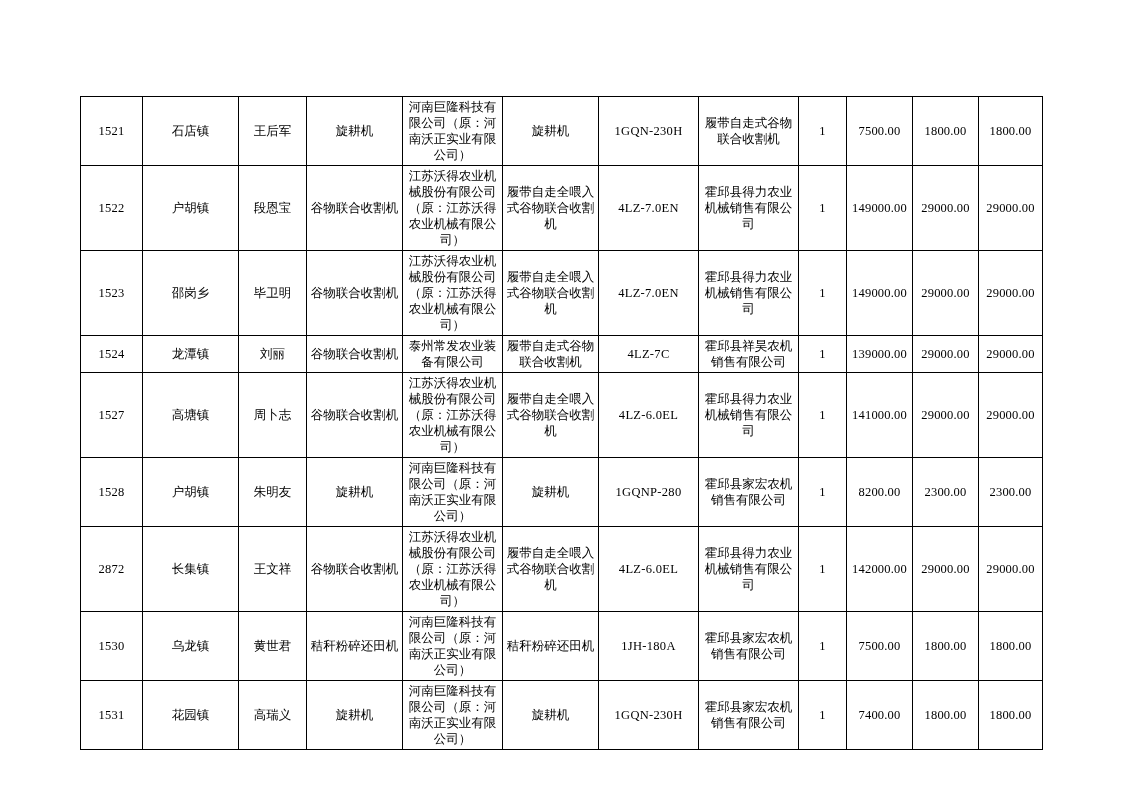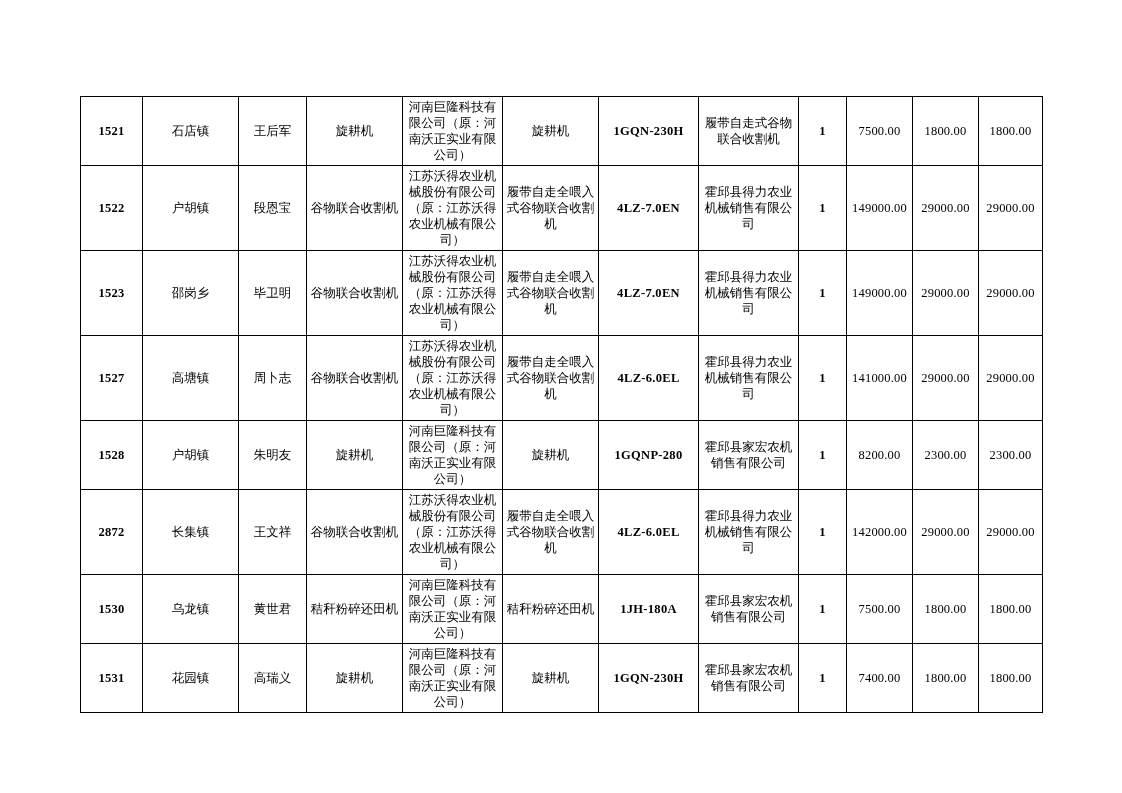--- a/index.html
+++ b/index.html
@@ -48,21 +48,21 @@
   col.c3 { width: 96px; }
   col.c4 { width: 100px; }
   col.c5 { width: 96px; }
   col.c6 { width: 100px; }
   col.c7 { width: 100px; }
   col.c8 { width: 48px; }
   col.c9 { width: 66px; }
   col.c10 { width: 66px; }
   col.c11 { width: 64px; }
   
-  td.num { letter-spacing: 0.3px; font-weight: bold; }
+  td.num { letter-spacing: 0.3px; }
   td.money { letter-spacing: 0.2px; }
   td.wrapcell { text-align: center; }
 </style>
 </head>
 <body>
 
 <div class="page">
   <div class="table-wrap">
     <table class="subsidy">
       <colgroup>
@@ -116,20 +116,34 @@
           <td class="wrapcell">江苏沃得农业机械股份有限公司（原：江苏沃得农业机械有限公司）</td>
           <td class="wrapcell">履带自走全喂入式谷物联合收割机</td>
           <td class="num">4LZ-7.0EN</td>
           <td class="wrapcell">霍邱县得力农业机械销售有限公司</td>
           <td class="num">1</td>
           <td class="money">149000.00</td>
           <td class="money">29000.00</td>
           <td class="money">29000.00</td>
         </tr>
         <tr>
+          <td class="num">1524</td>
+          <td class="wrapcell">龙潭镇</td>
+          <td class="wrapcell">刘丽</td>
+          <td class="wrapcell">谷物联合收割机</td>
+          <td class="wrapcell">泰州常发农业装备有限公司</td>
+          <td class="wrapcell">履带自走式谷物联合收割机</td>
+          <td class="num">4LZ-7C</td>
+          <td class="wrapcell">霍邱县祥昊农机销售有限公司</td>
+          <td class="num">1</td>
+          <td class="money">139000.00</td>
+          <td class="money">29000.00</td>
+          <td class="money">29000.00</td>
+        </tr>
+        <tr>
           <td class="num">1527</td>
           <td class="wrapcell">高塘镇</td>
           <td class="wrapcell">周卜志</td>
           <td class="wrapcell">谷物联合收割机</td>
           <td class="wrapcell">江苏沃得农业机械股份有限公司（原：江苏沃得农业机械有限公司）</td>
           <td class="wrapcell">履带自走全喂入式谷物联合收割机</td>
           <td class="num">4LZ-6.0EL</td>
           <td class="wrapcell">霍邱县得力农业机械销售有限公司</td>
           <td class="num">1</td>
           <td class="money">141000.00</td>

